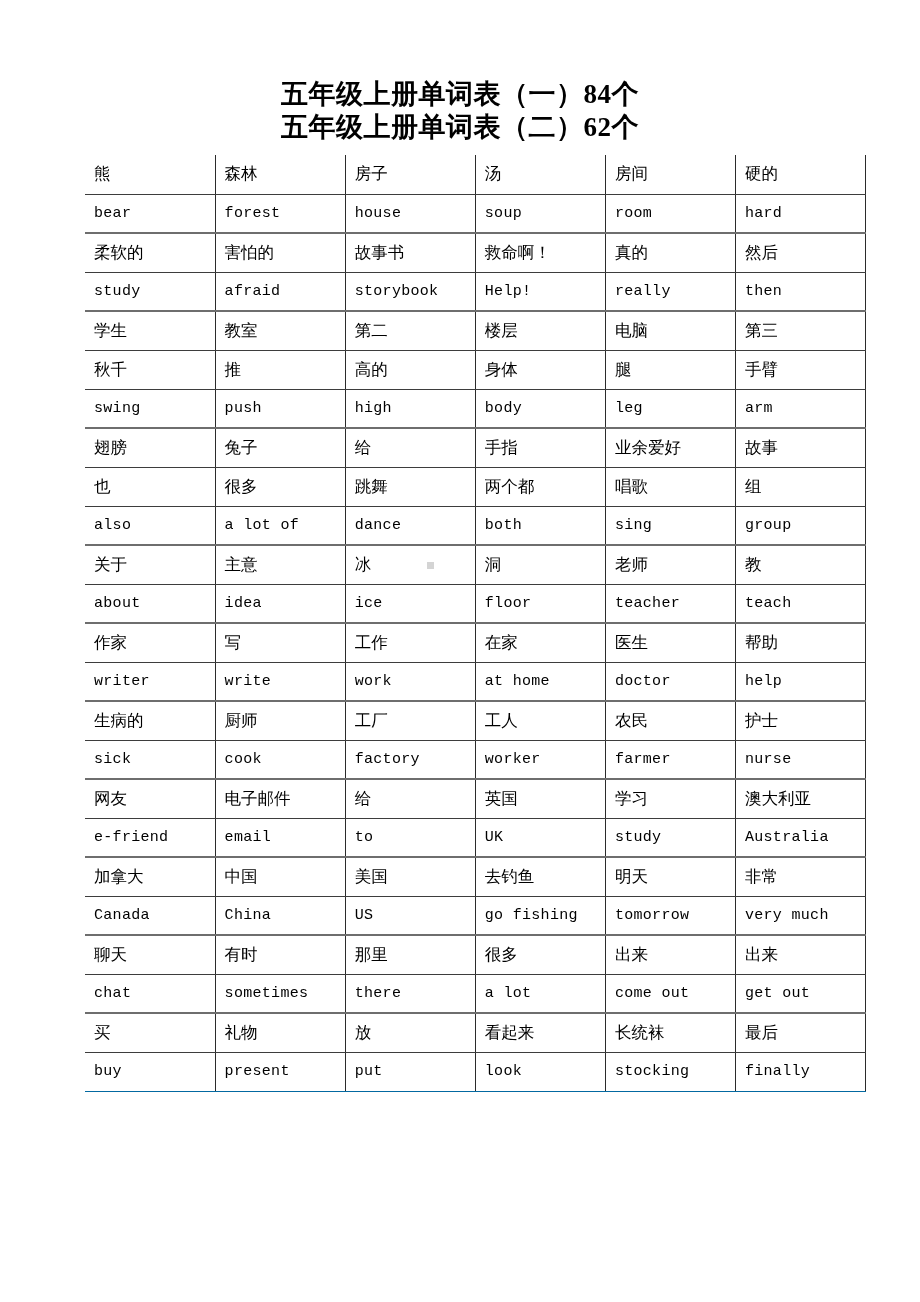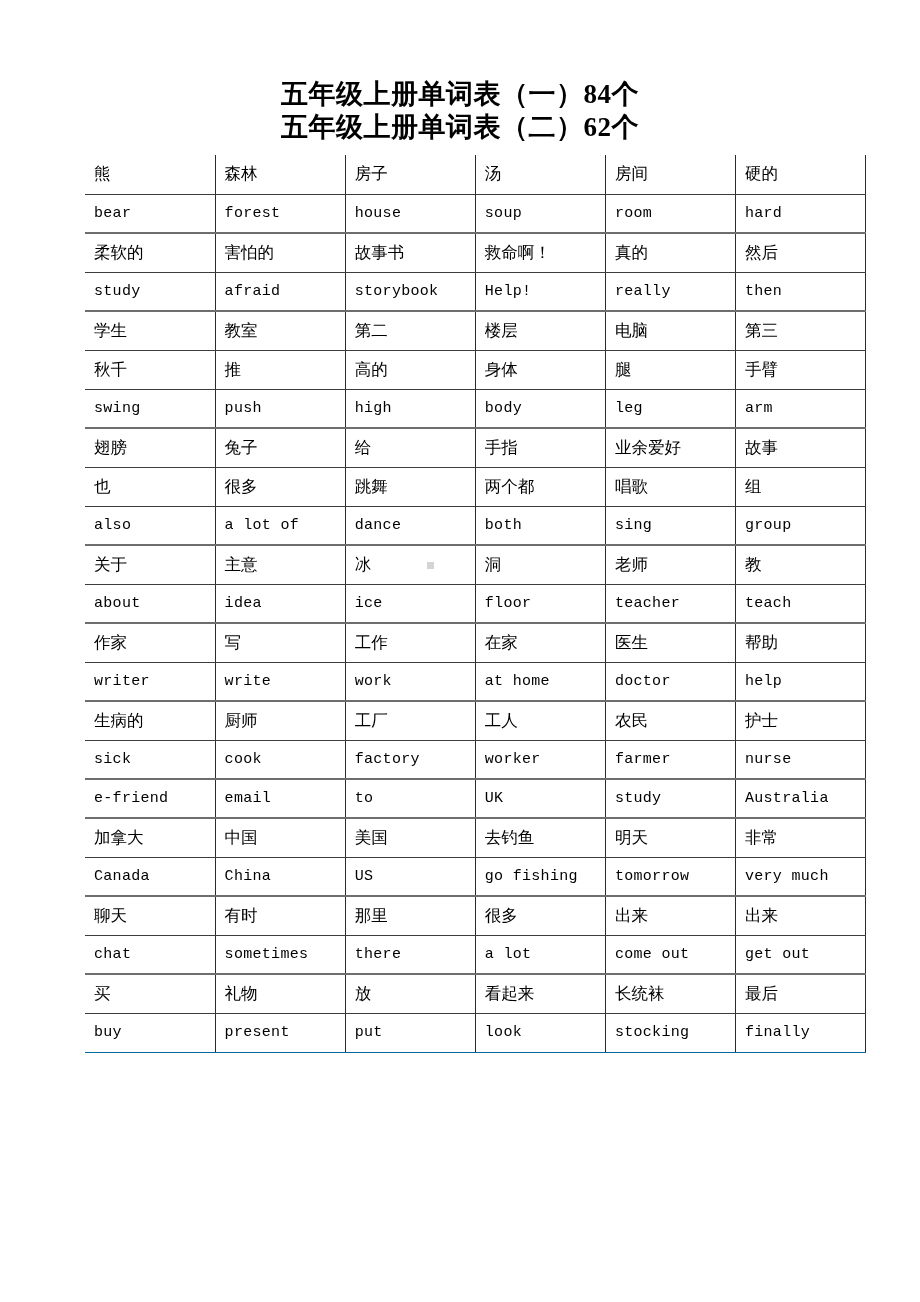--- a/index.html
+++ b/index.html
@@ -231,20 +231,28 @@
             <td>护士</td>
           </tr>
           <tr class="en-row">
             <td>sick</td>
             <td>cook</td>
             <td>factory</td>
             <td>worker</td>
             <td>farmer</td>
             <td>nurse</td>
           </tr>
+          <tr class="zh-row">
+            <td>网友</td>
+            <td>电子邮件</td>
+            <td>给</td>
+            <td>英国</td>
+            <td>学习</td>
+            <td>澳大利亚</td>
+          </tr>
           <tr class="en-row">
             <td>e-friend</td>
             <td>email</td>
             <td>to</td>
             <td>UK</td>
             <td>study</td>
             <td>Australia</td>
           </tr>
           <tr class="zh-row">
             <td>加拿大</td>

